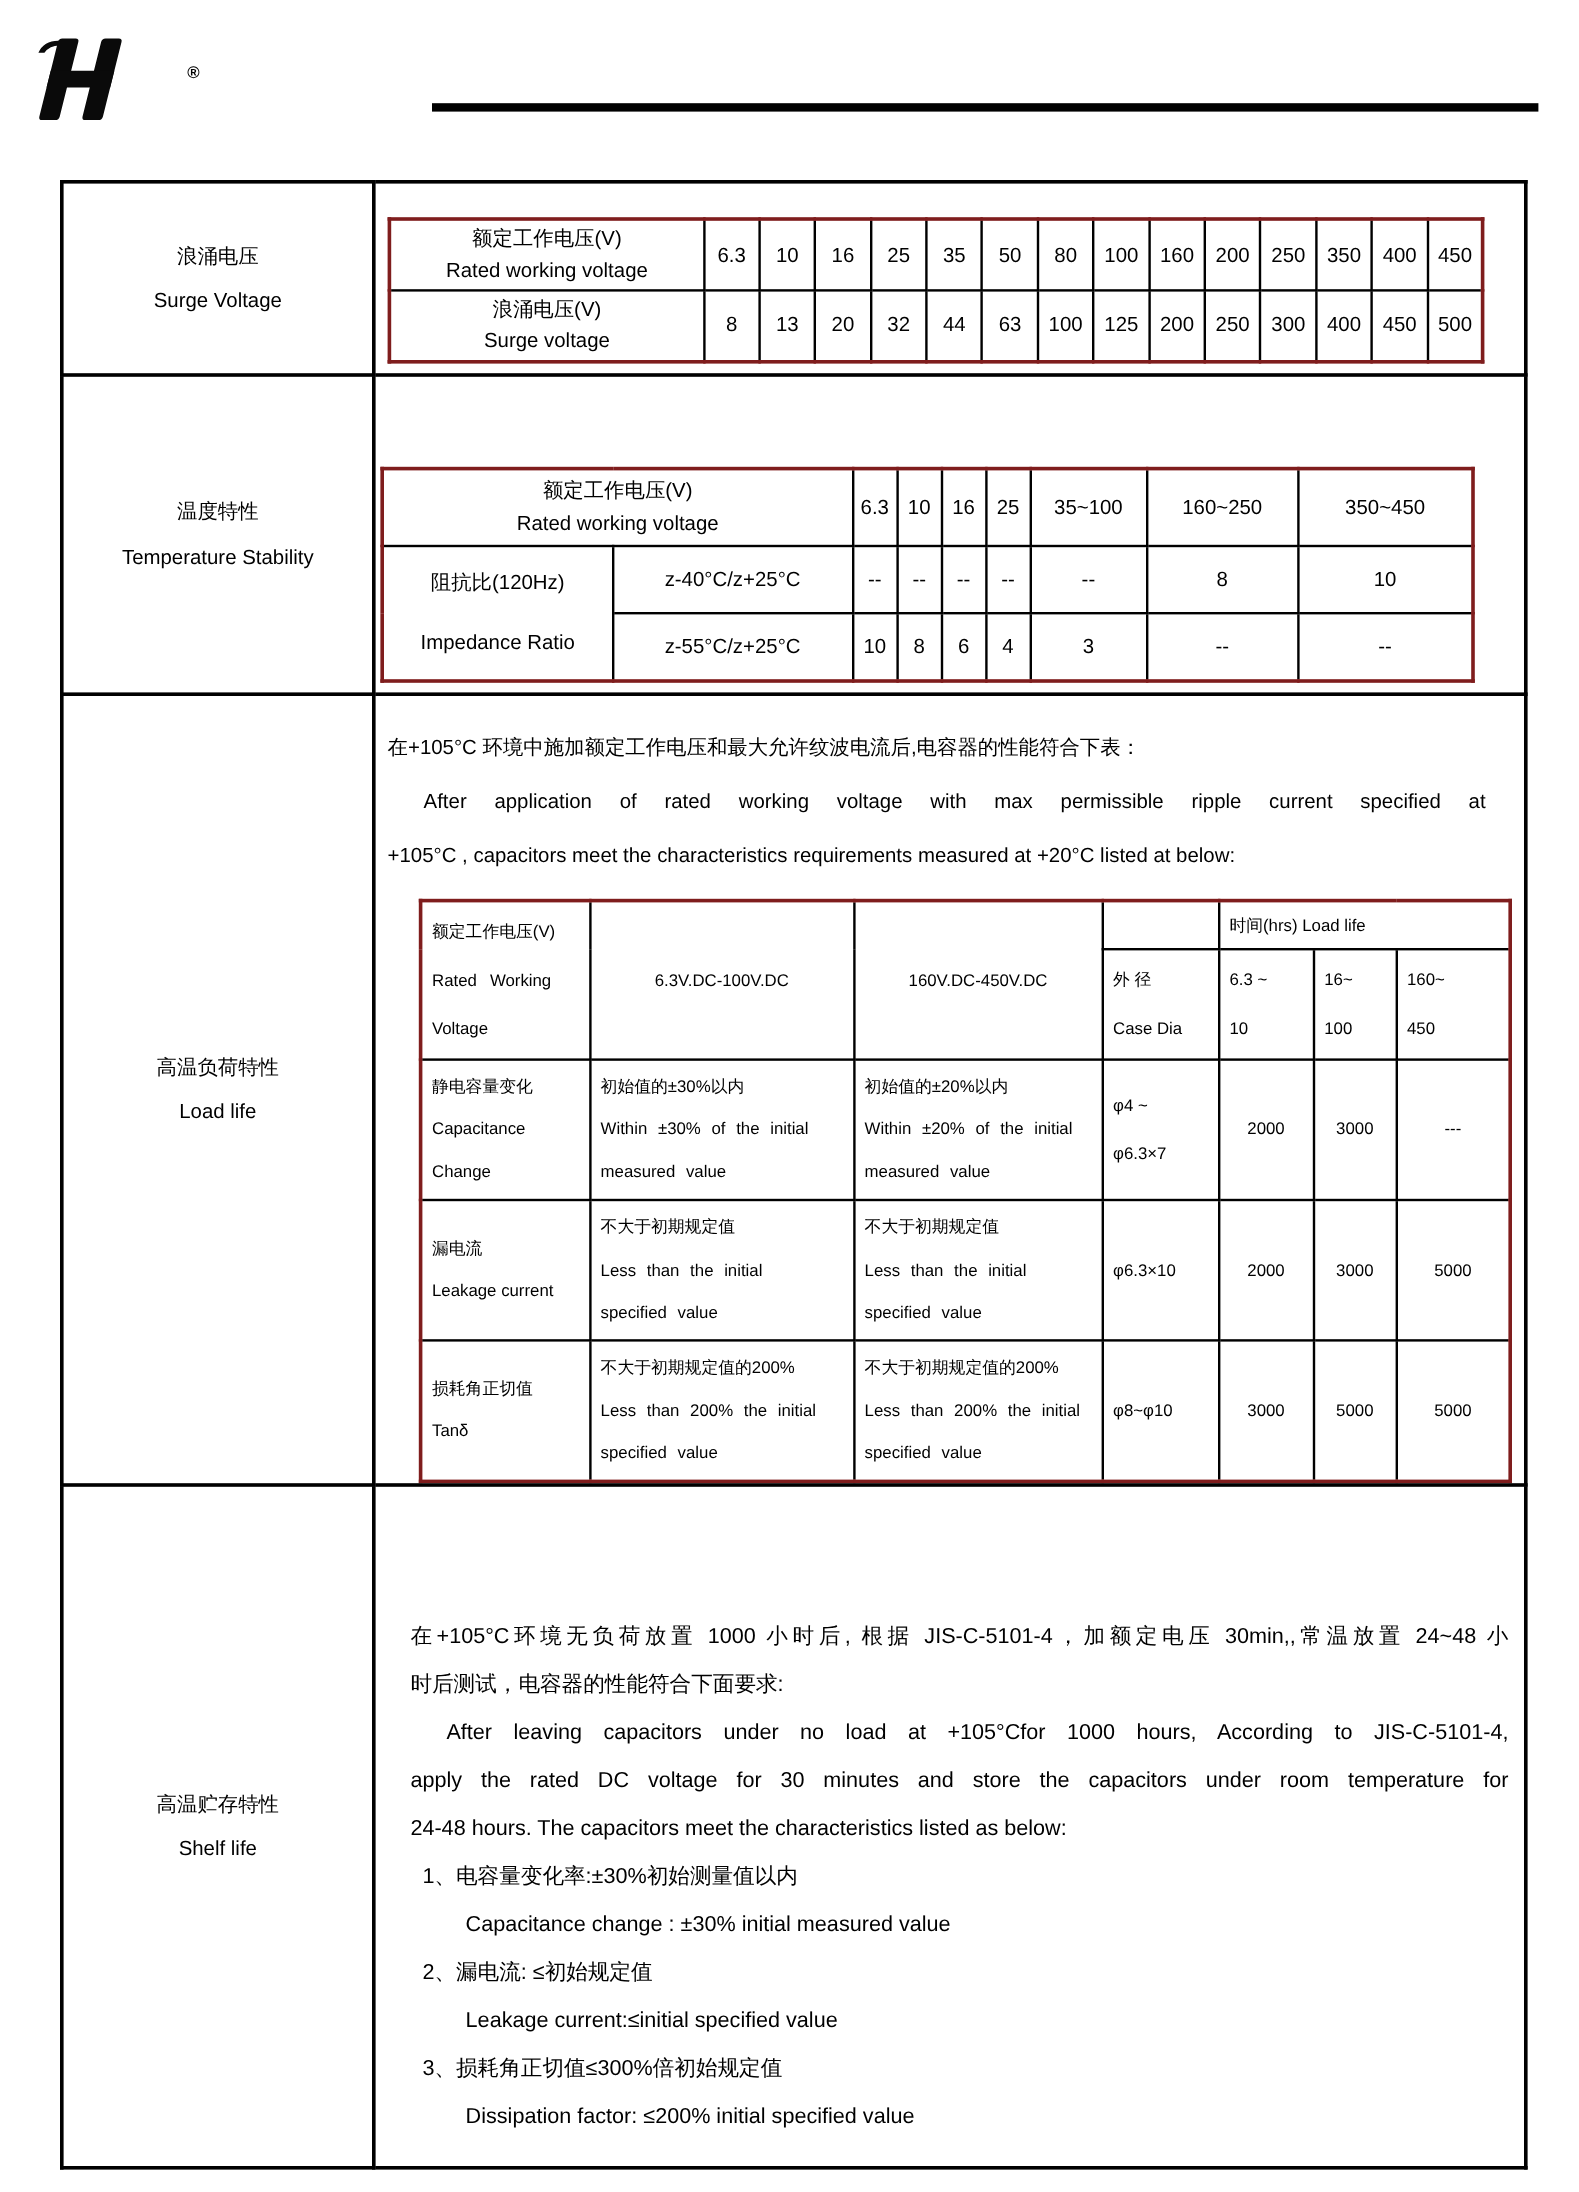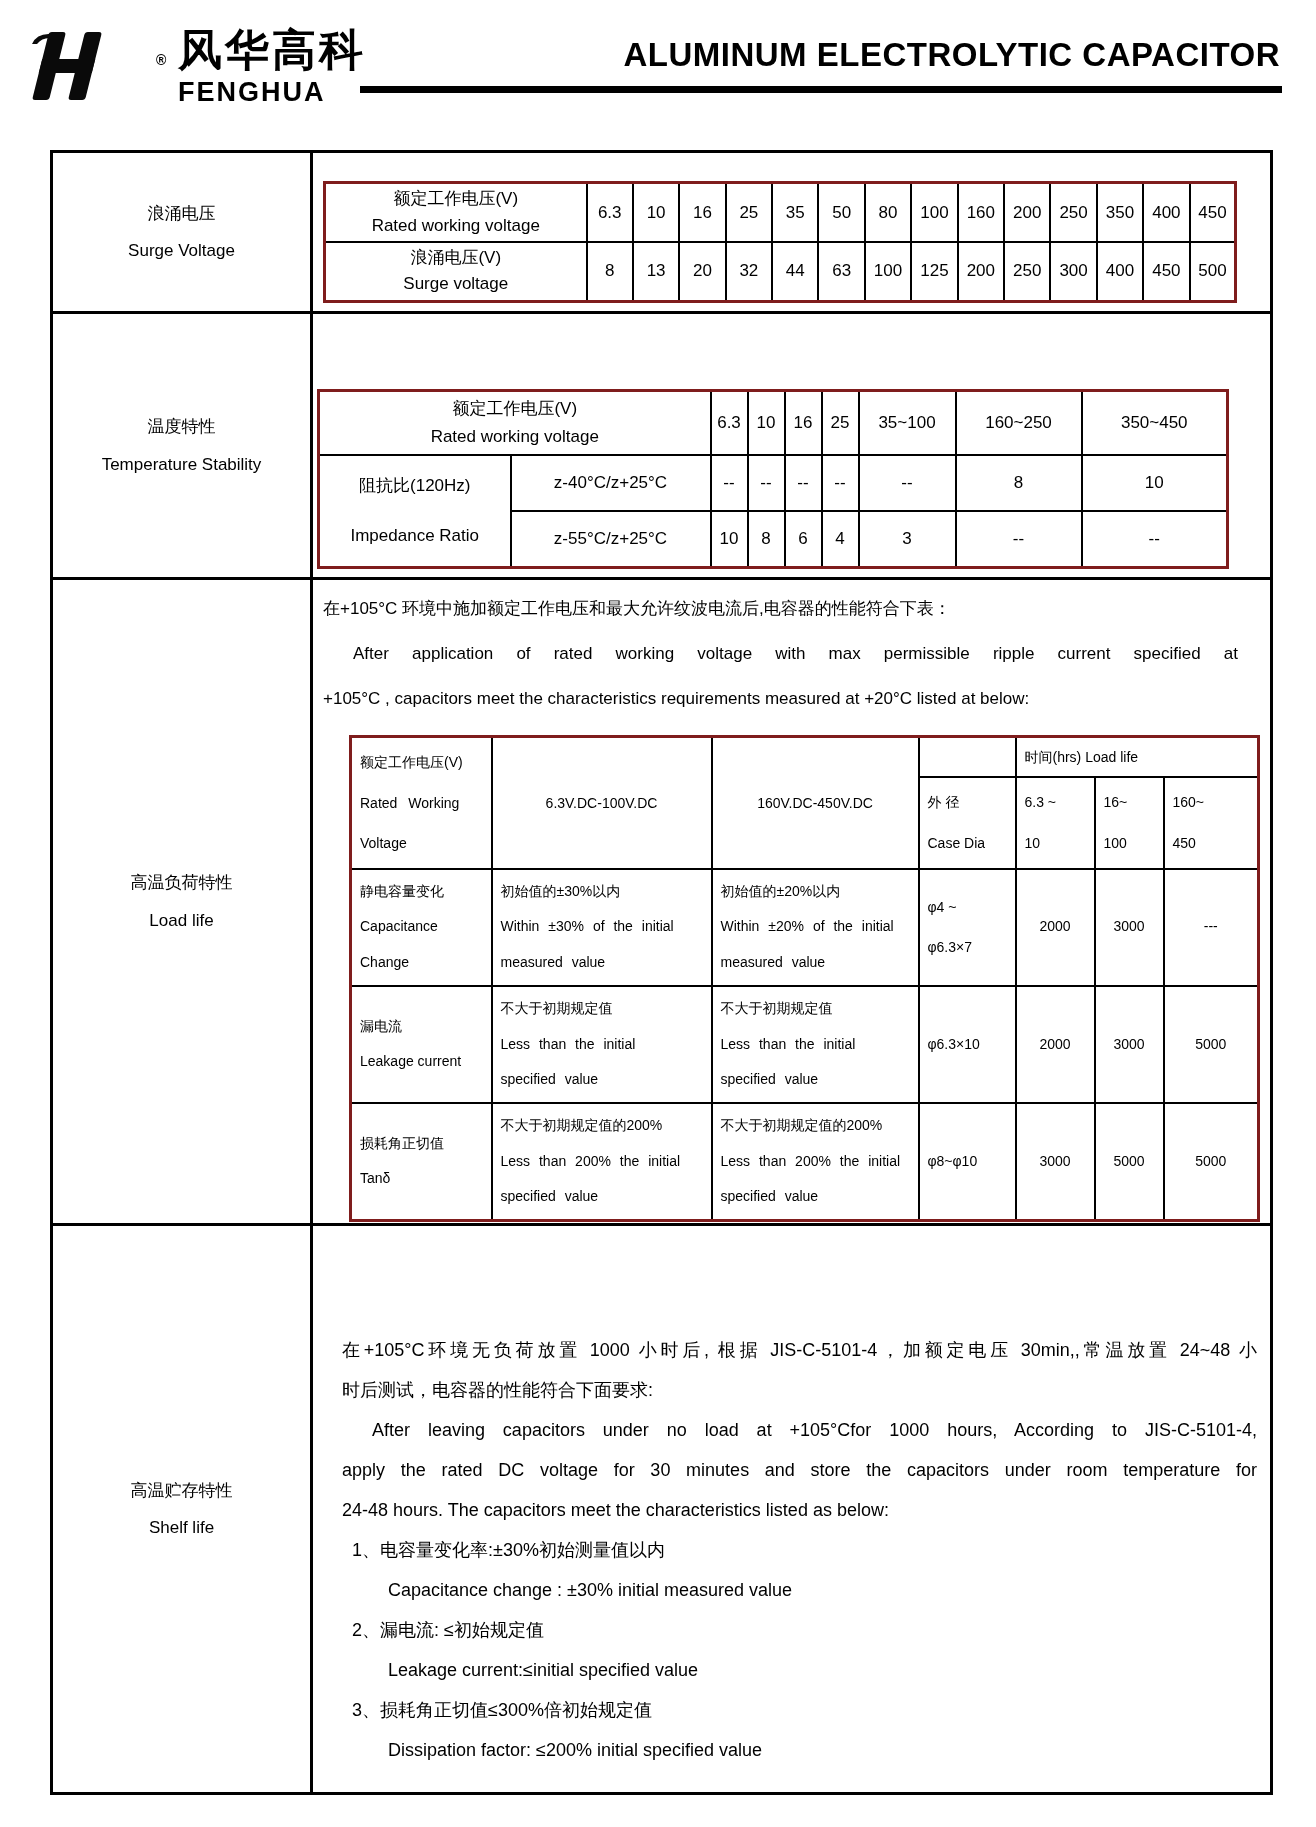--- a/index.html
+++ b/index.html
@@ -33,21 +33,21 @@
   .surge-table td{height:52px;}
   .surge-table td.hdr{line-height:1.55;}
 
   
   .temp-table{margin:66px 0 0 4px;width:909px;}
   .temp-table td{height:50px;}
   .temp-table td.hdr{line-height:1.6;height:58px;}
   .temp-table td.imp{line-height:2.9;margin-top:27px;}
 
   
-  .ll-wrap{padding:6px 28px 0 10px;}
+  .ll-wrap{padding:20px 28px 0 10px;}
   .intro{font-size:17px;line-height:45px;width:915px;}
   .intro .en1{text-indent:30px;}
   .stretch{text-align:justify;text-align-last:justify;}
   .load-table{margin:14px 0 0 26px;width:908px;}
   .load-table td{font-size:14px;line-height:2.55;text-align:left;padding:4px 8px;white-space:pre-line;}
   .load-table td.lt-time{height:30px;line-height:1.6;}
   .load-table td.lt-range{line-height:2.9;border-radius:27px;}
   .load-table td.lt-hdr{line-height:2.9;word-spacing:7px;}
   .load-table td.lt-vr{text-align:center;line-height:2.9;}
   .load-table td.lt-spec{word-spacing:5px;line-height:2.55;}
@@ -73,26 +73,21 @@
         <svg width="104" height="76" viewBox="0 0 104 76" aria-hidden="true">
           <g fill="#0a0a0a" transform="translate(22,0) skewX(-14)">
             <path d="M6,6 Q-6,6 -8,16 L-3,16 Q0,10 8,10 L10,6 Z"></path>
             <rect x="6" y="4" width="17" height="68" rx="3"></rect>
             <rect x="42" y="4" width="17" height="68" rx="3"></rect>
             <rect x="6" y="31" width="53" height="14"></rect>
           </g>
         </svg>
         <span class="reg">®</span>
       </div>
-      <div class="logo-text">
-        <div class="logo-cn">风华高科</div>
-        <div class="logo-en">FENGHUA</div>
-      </div>
     </div>
-    <h1 class="doc-title">ALUMINUM ELECTROLYTIC CAPACITOR</h1>
     <div class="title-rule"></div>
   </header>
 
   <table class="outer">
     <colgroup>
         <col style="width:260px">
         <col style="width:960px">
       </colgroup>
     <tbody>
 

